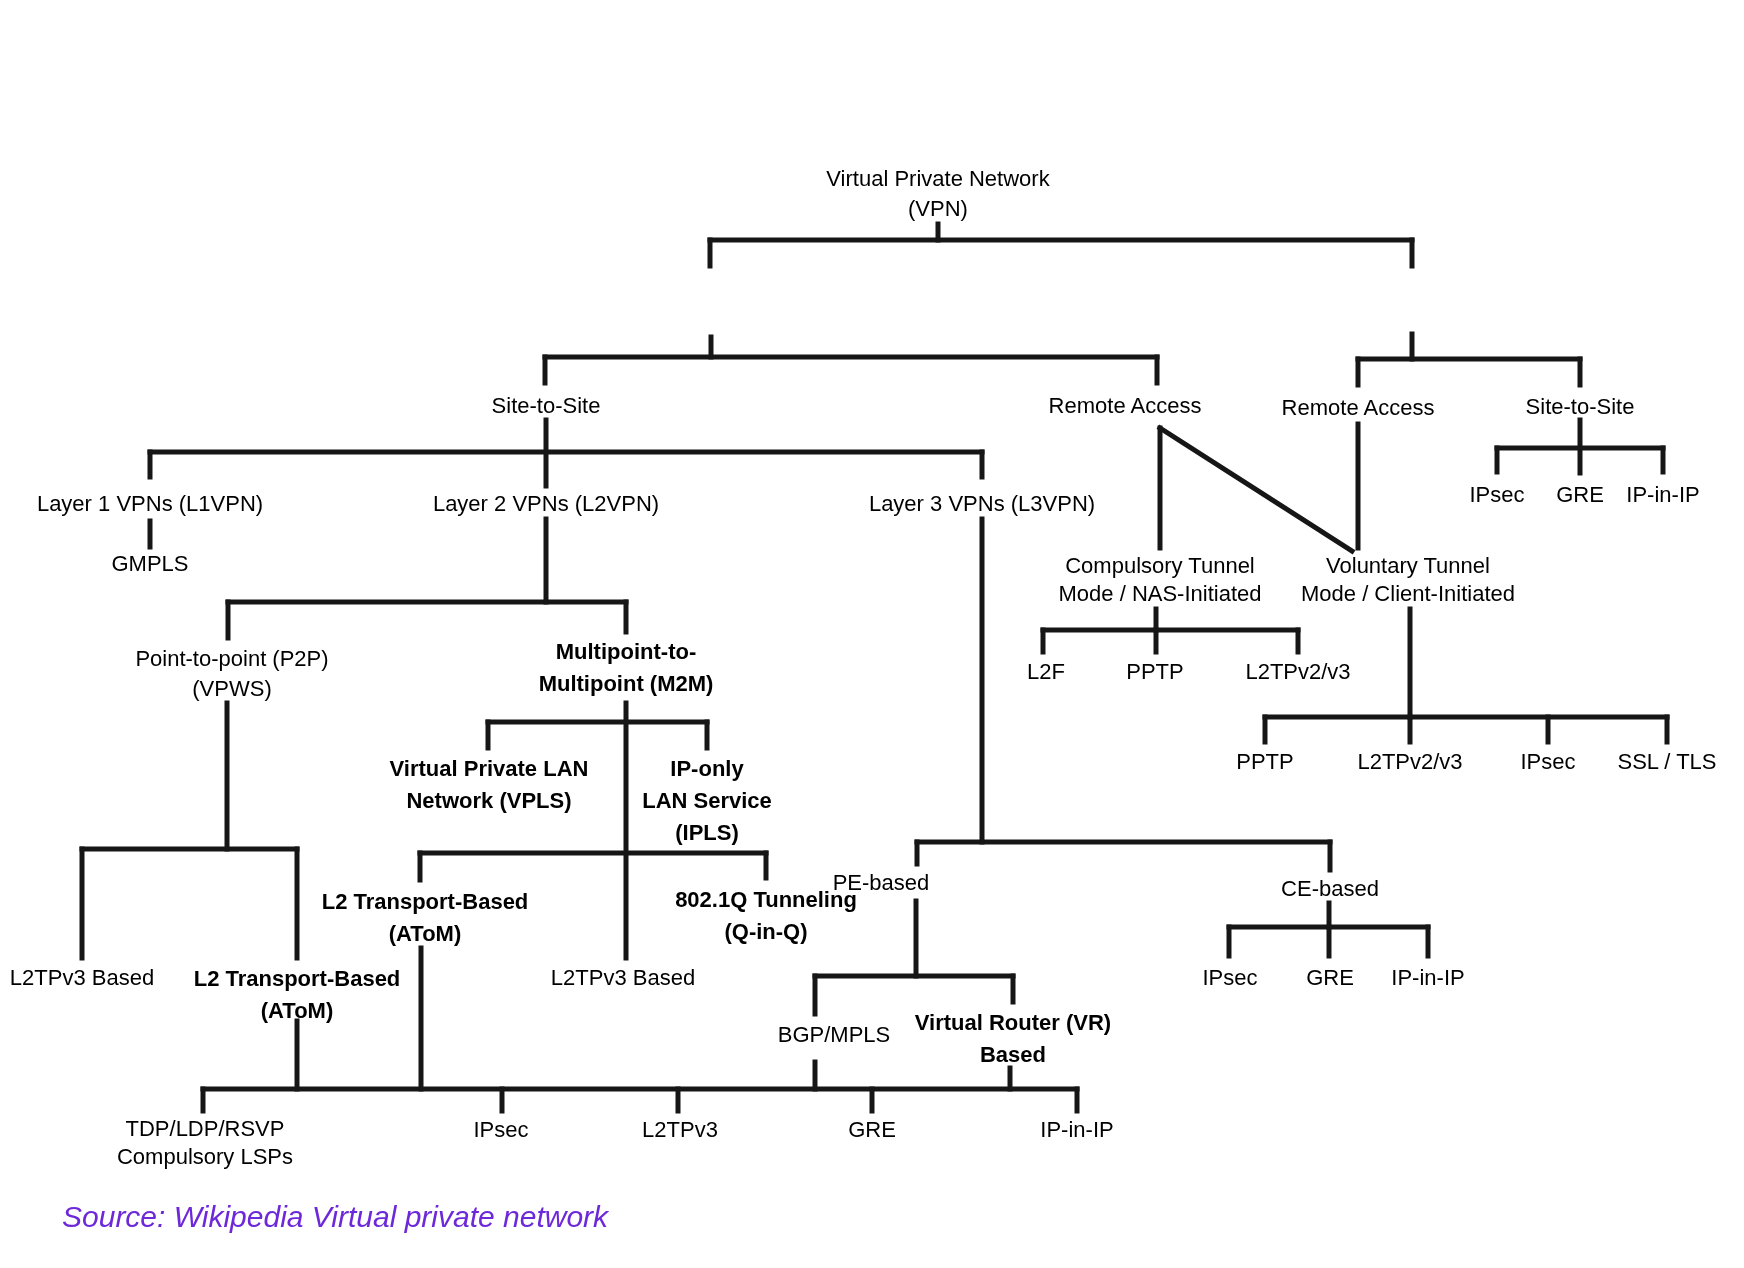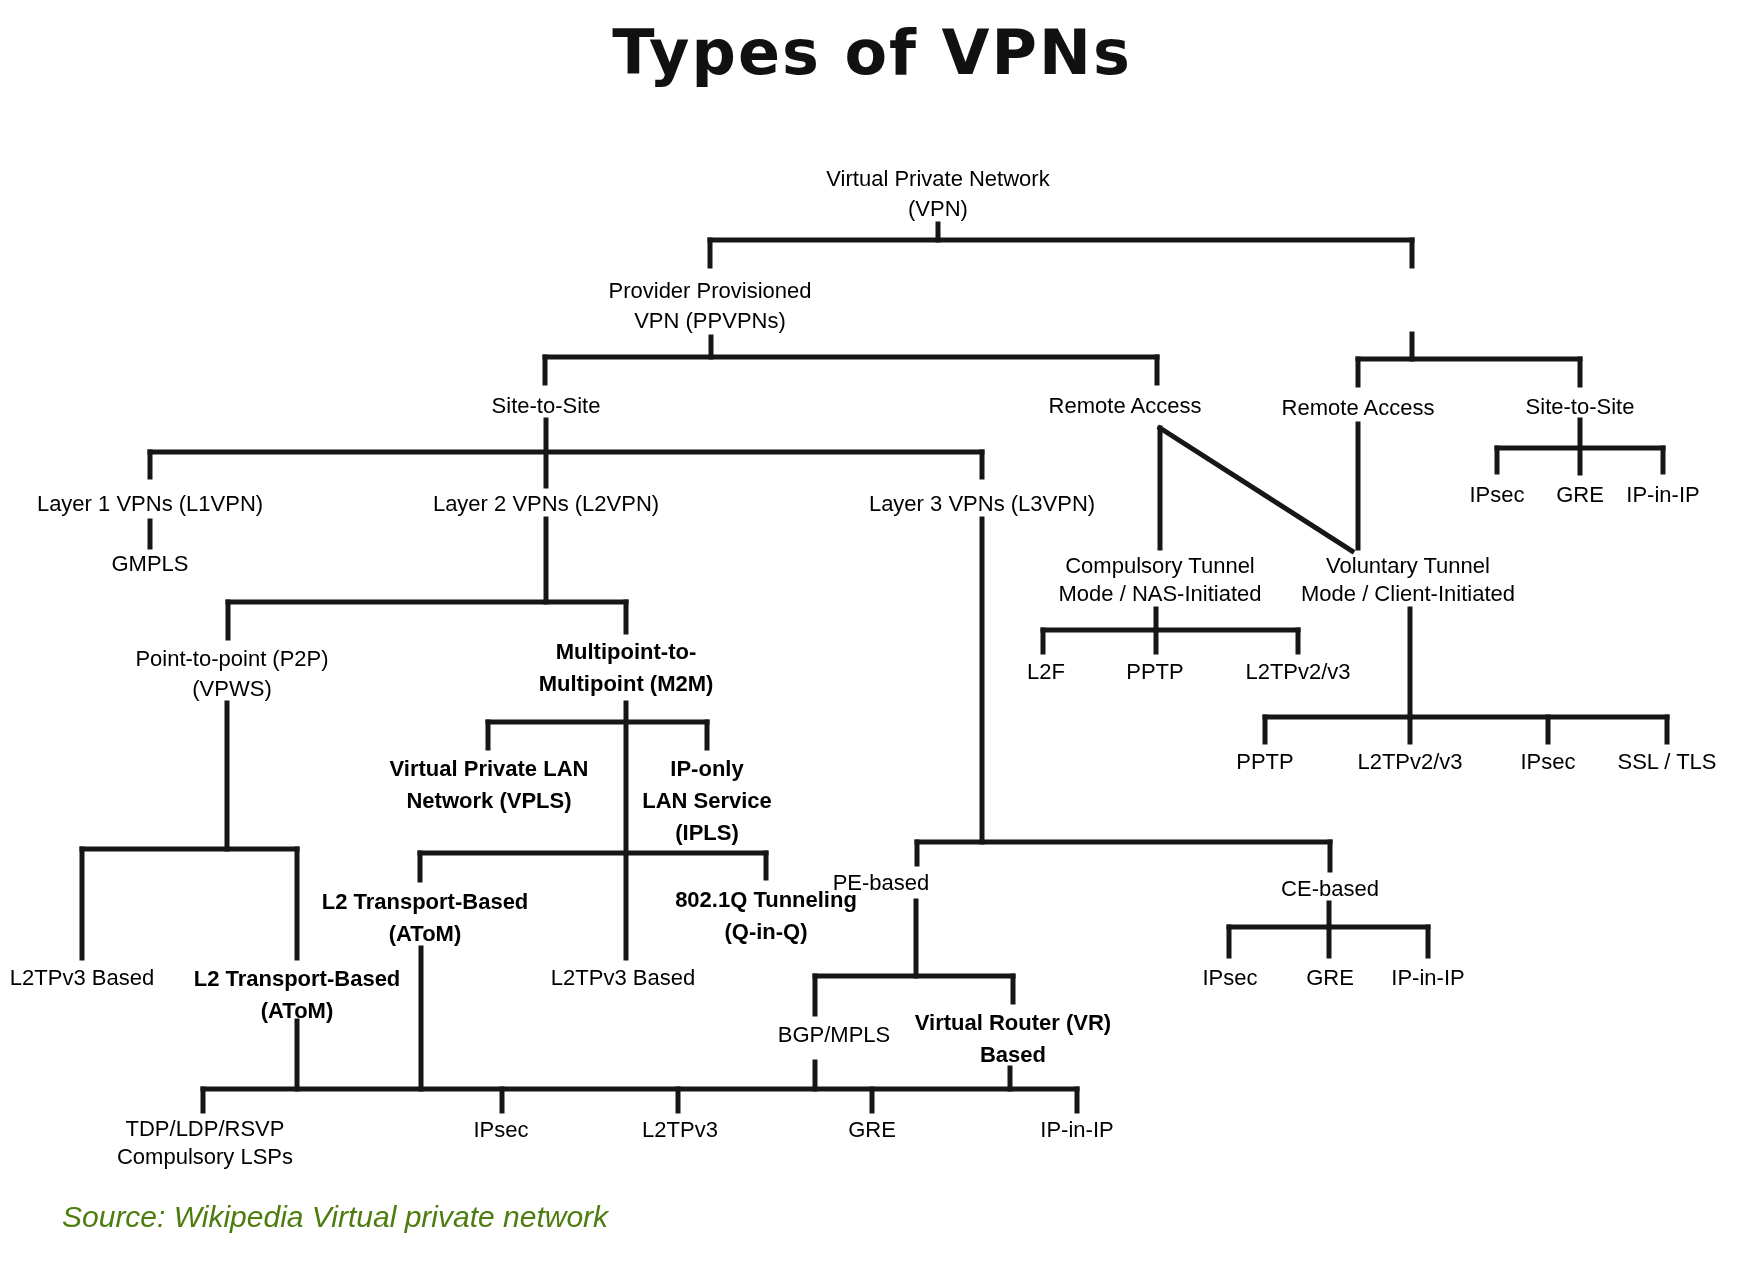--- a/index.html
+++ b/index.html
@@ -33,21 +33,21 @@
     font-size:62px;
     letter-spacing:2px;
     color:#111111;
     white-space:nowrap;
   }
   .source{
     position:absolute;
     left:62px;top:1200px;
     font-style:italic;
     font-size:30px;
-    color:#4d7c0f;
+    color:#6d28d9;
     white-space:nowrap;
   }
 </style>
 </head>
 <body>
 
 <div class="canvas">
 
   <svg class="lines" viewBox="0 0 1744 1268" xmlns="http://www.w3.org/2000/svg">
     <g>
@@ -134,31 +134,26 @@
     <g>
       <line x1="203" y1="1089" x2="1077" y2="1089"></line>
       <line x1="203" y1="1089" x2="203" y2="1111"></line>
       <line x1="502" y1="1089" x2="502" y2="1111"></line>
       <line x1="678" y1="1089" x2="678" y2="1111"></line>
       <line x1="872" y1="1089" x2="872" y2="1111"></line>
       <line x1="1077" y1="1089" x2="1077" y2="1111"></line>
     </g>
   </svg>
 
-  <div class="title">Types of VPNs</div>
 
   <div class="node" style="left:938px;top:164px">
     <div>Virtual Private Network</div>
     <div>(VPN)</div>
   </div>
 
-  <div class="node" style="left:710px;top:276px">
-    <div>Provider Provisioned</div>
-    <div>VPN (PPVPNs)</div>
-  </div>
 
 
   <div class="node" style="left:546px;top:391px">Site-to-Site</div>
   <div class="node" style="left:1125px;top:391px">Remote Access</div>
   <div class="node" style="left:1358px;top:393px">Remote Access</div>
   <div class="node" style="left:1580px;top:392px">Site-to-Site</div>
 
   <div class="node" style="left:1497px;top:480px">IPsec</div>
   <div class="node" style="left:1580px;top:480px">GRE</div>
   <div class="node" style="left:1663px;top:480px">IP-in-IP</div>

